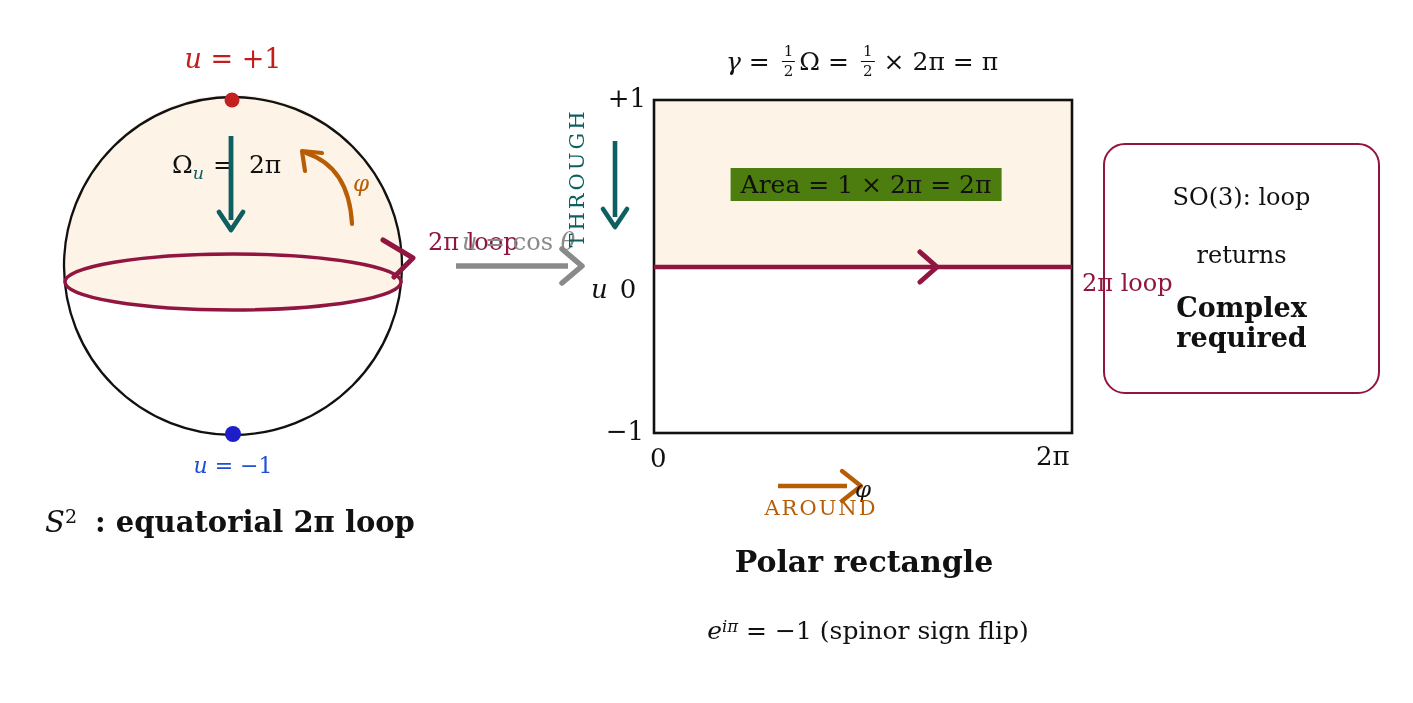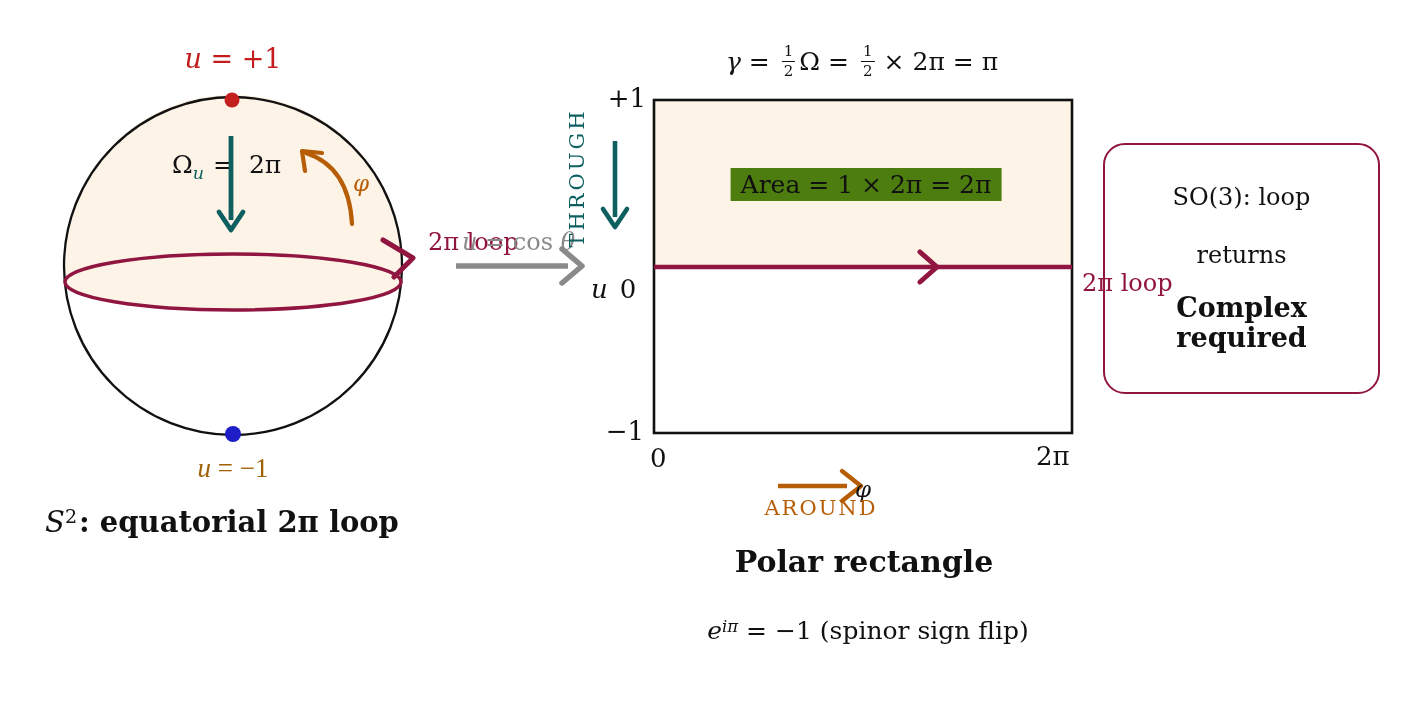--- a/index.html
+++ b/index.html
@@ -55,37 +55,37 @@
     <line x1="615" y1="141" x2="615" y2="217" stroke="#0d5f60" stroke-width="4.6"></line>
     <polyline points="603,209 615,227 627,209" fill="none" stroke="#0d5f60" stroke-width="4.6" stroke-linecap="round" stroke-linejoin="round"></polyline>
 
     <line x1="778" y1="486" x2="847" y2="486" stroke="#b75d05" stroke-width="4.4"></line>
     <polyline points="842,471 861,486 842,501" fill="none" stroke="#b75d05" stroke-width="4.4" stroke-linecap="round" stroke-linejoin="round"></polyline>
   </svg>
 
   <div class="lbl ctr" style="left:233px;top:43px;font-size:27px;color:#c41d1d;">
     <span class="var">u</span><span> = +1</span>
   </div>
-  <div class="lbl ctr" style="left:233px;top:453px;font-size:27px;color:#a16207;font-family:Liberation Serif, serif;">
+  <div class="lbl ctr" style="left:233px;top:453px;font-size:22px;color:#1d4ed8;">
     <span class="var">u</span><span> = −1</span>
   </div>
 
   <div class="lbl" style="left:172px;top:150px;font-size:25px;">
     <span>Ω</span><span class="sub var" style="color:#0d5f60;">u</span><span style="margin-left:9px;">=</span><span style="margin-left:15px;">2π</span>
   </div>
 
   <svg width="60" height="120" viewBox="0 0 60 120" style="left:205px;top:130px;">
     <line x1="26" y1="6" x2="26" y2="90" stroke="#0d5f60" stroke-width="4.8"></line>
     <polyline points="14,82 26,100 38,82" fill="none" stroke="#0d5f60" stroke-width="4.8" stroke-linecap="round" stroke-linejoin="round"></polyline>
   </svg>
 
   <div class="lbl var" style="left:353px;top:170px;font-size:23px;color:#b75d05;">φ</div>
 
   <div class="lbl" style="left:45px;top:505px;font-size:29px;">
-    <span class="var">S</span><span class="sup">2</span><span style="font-weight:bold;margin-left:2px;">: equatorial 2π loop</span>
+    <span class="var">S</span><span class="sup">2</span><span style="font-weight:bold;margin-left:18px;">: equatorial 2π loop</span>
   </div>
 
   <div class="lbl" style="left:428px;top:228px;font-size:24px;color:#901540;">2π loop</div>
   <div class="lbl" style="left:462px;top:228px;font-size:24px;color:#8a8a8a;">
     <span class="var">u</span><span> = cos </span><span class="var">θ</span>
   </div>
 
   <div class="lbl formula-row ctr" style="left:862px;top:44px;font-size:25px;">
     <span class="var">γ</span>
     <span style="margin:0 8px;">=</span>

